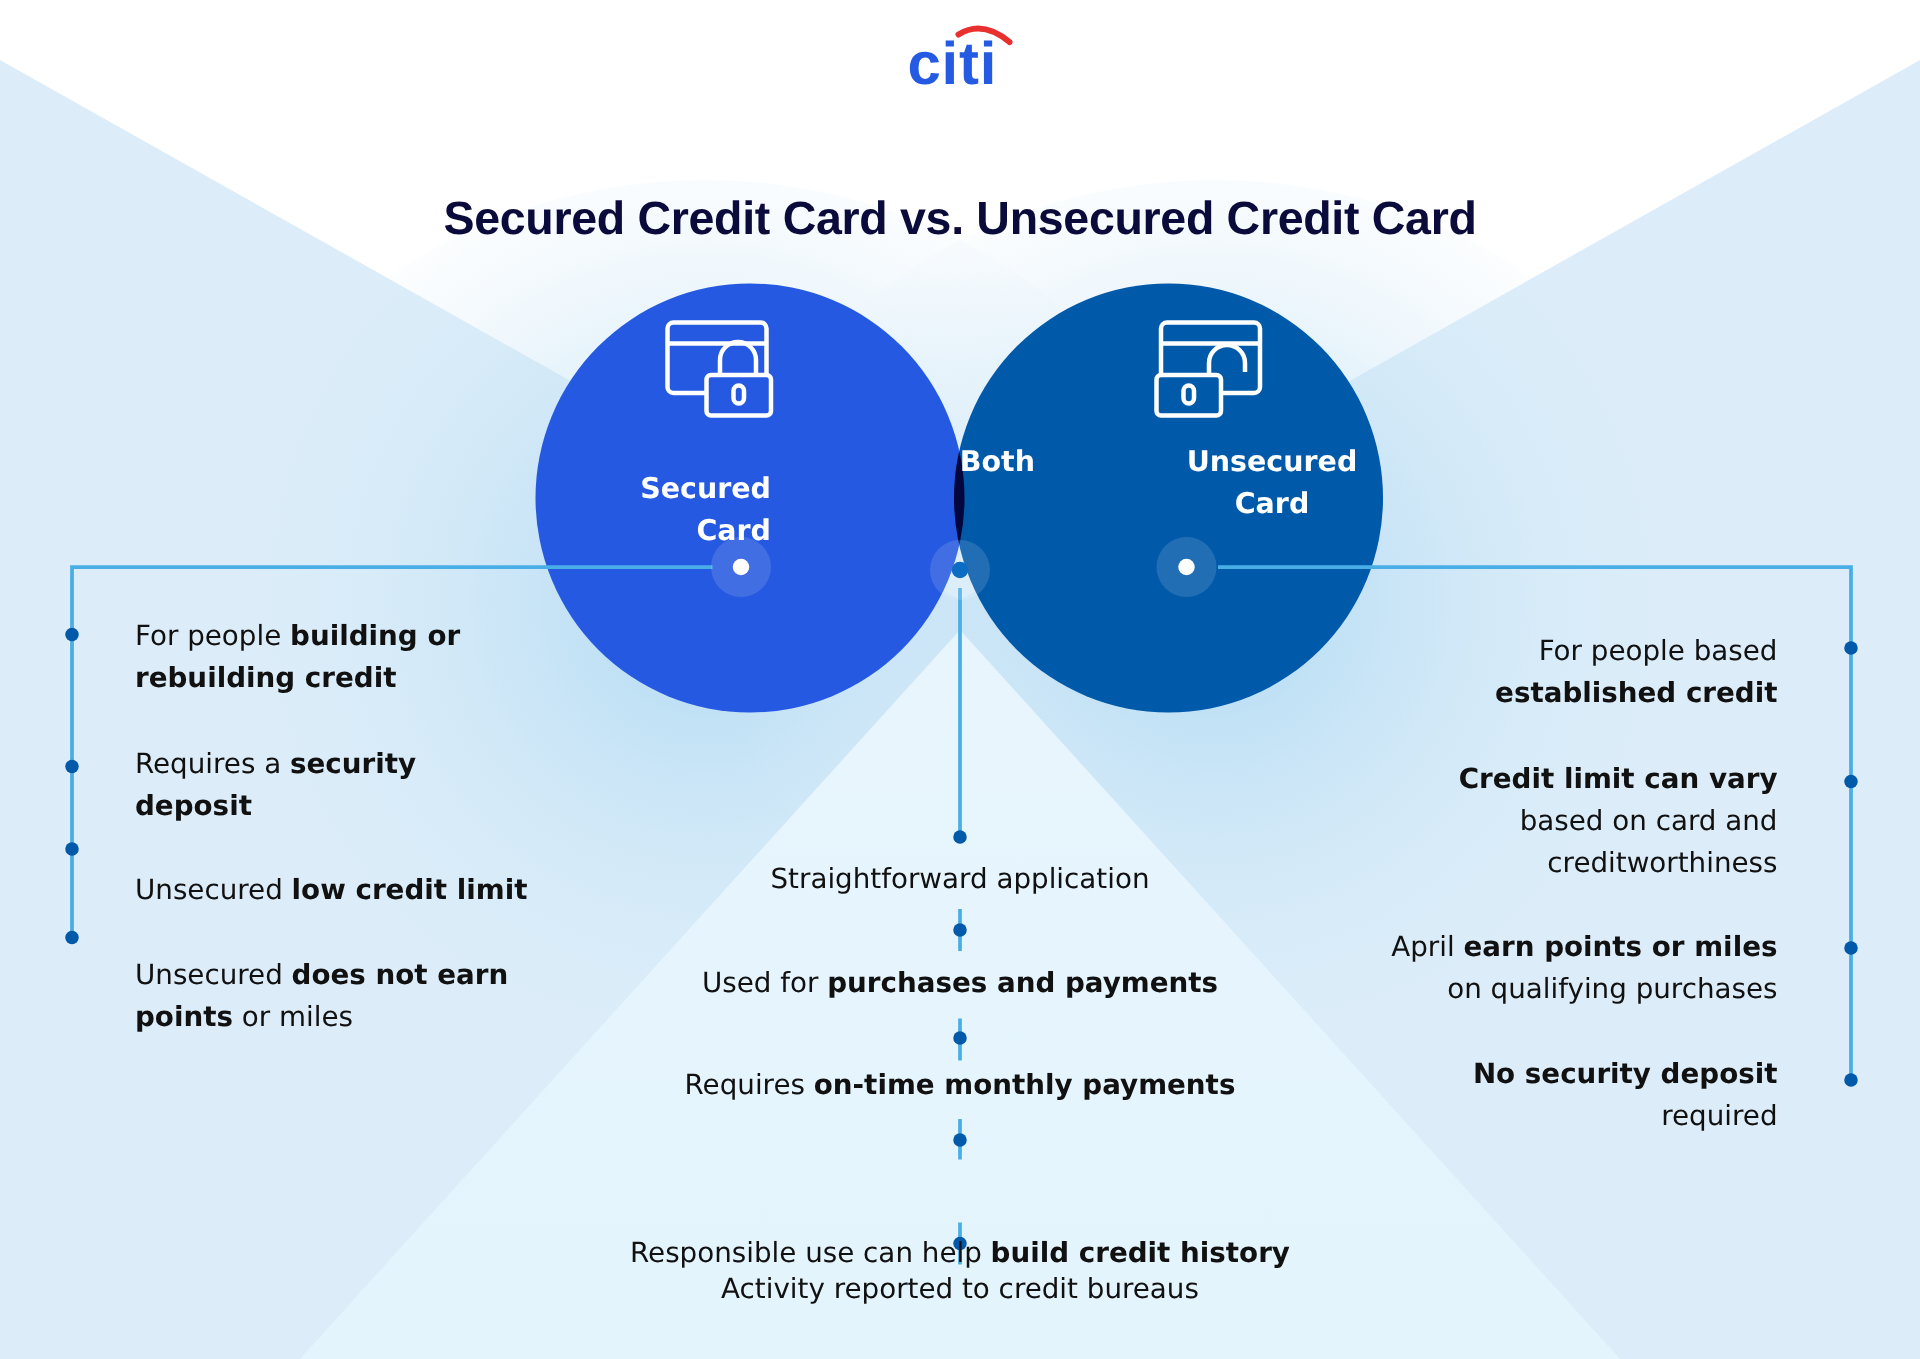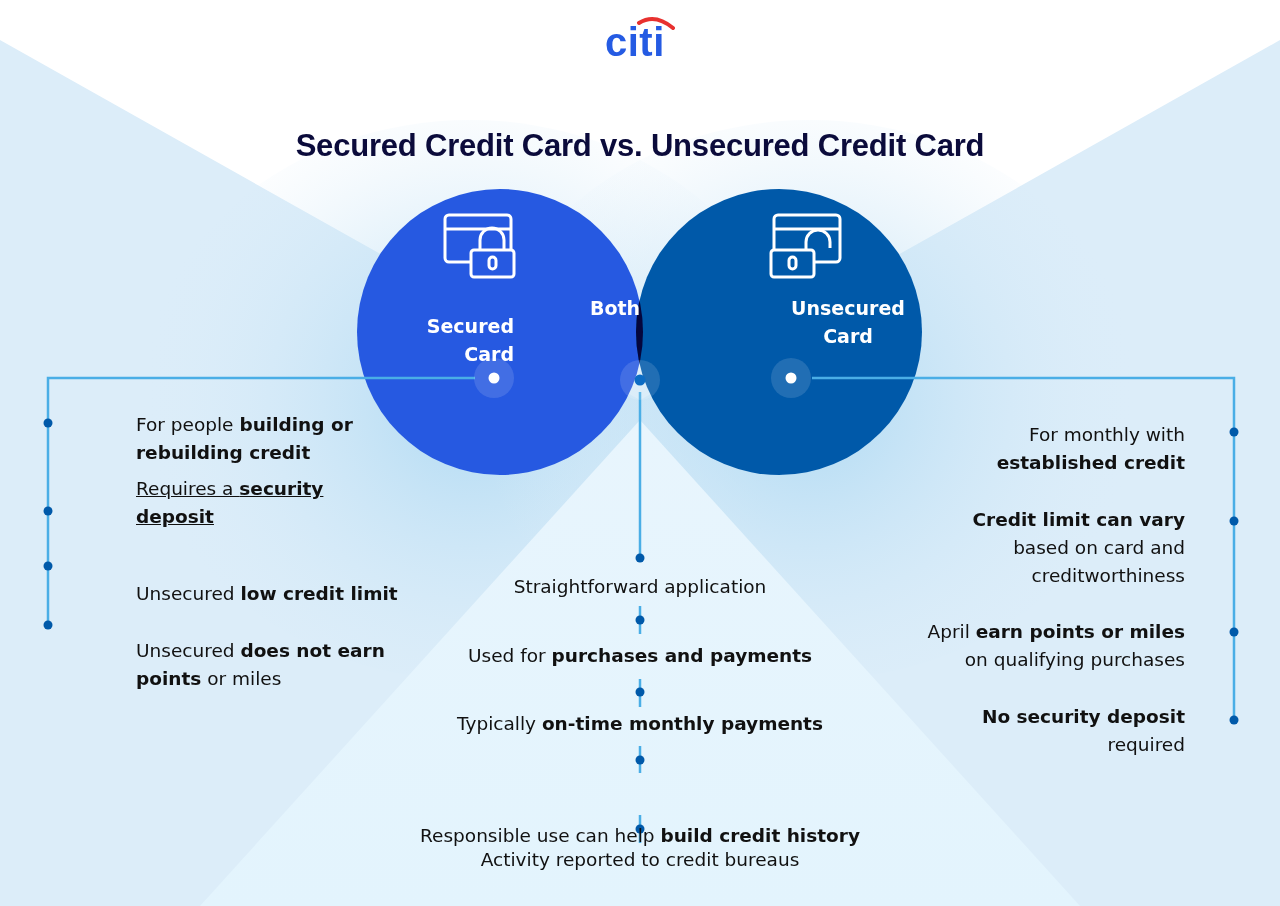--- a/index.html
+++ b/index.html
@@ -6,21 +6,21 @@
   html, body { width:1280px; height:906px; overflow:hidden; background:#ffffff; }
   body { position:relative; font-family:"DejaVu Sans","Liberation Sans",sans-serif; color:#111; }
   .bg { position:absolute; left:0; top:0; width:1280px; height:906px; }
   .logo { position:absolute; left:603px; top:14px; width:74px; height:46px; }
   .title { position:absolute; left:0; top:80px; width:1280px; text-align:center;
     font-family:"Liberation Sans",sans-serif; font-weight:700; font-size:31px; color:#0b0b3b; letter-spacing:-0.2px;margin-top:48px; }
   .venn { position:absolute; left:0; top:0; width:1280px; height:906px; }
   .clabel { position:absolute; color:#fff; font-weight:700; font-size:19px; line-height:28px; }
   .item { position:absolute; font-size:18.5px; line-height:28px; color:#111; }
   .item b { font-weight:700; }
-  .left-item { left:90px; width:290px; text-align:left;margin-left:46px; }
+  .left-item { left:90px; width:290px; text-align:left; }
   .right-item { right:95px; width:290px; text-align:right; }
   .center-item { left:340px; width:600px; text-align:center; }
 </style>
 </head>
 <body>
 
 <svg class="bg" viewBox="0 0 1280 906" xmlns="http://www.w3.org/2000/svg">
   <defs>
     <radialGradient id="glowL" cx="470" cy="400" r="330" gradientUnits="userSpaceOnUse">
       <stop offset="0" stop-color="#a9d7f2" stop-opacity="0.9"></stop>
@@ -121,59 +121,59 @@
   <g>
     <circle cx="791" cy="378" r="20" fill="#ffffff" fill-opacity="0.13"></circle>
     <circle cx="791" cy="378" r="5.5" fill="#ffffff"></circle>
   </g>
 </svg>
 
 <div class="clabel" style="left:380px; top:294px; width:134px; text-align:right;margin-top:18px;">
   <div>Secured</div>
   <div>Card</div>
 </div>
-<div class="clabel" style="left:590px; top:294px; width:100px; text-align:left;">
+<div class="clabel" style="left:590px; top:294px; width:100px; text-align:right;">
   <div>Both</div>
 </div>
 <div class="clabel" style="left:773px; top:294px; width:150px; text-align:center;">
   <div>Unsecured</div>
   <div>Card</div>
 </div>
 
 <div class="item left-item" style="top:411px; width:240px;">
   <span>For people </span><b>building or rebuilding credit</b><span></span>
 </div>
-<div class="item left-item" style="top:475px; width:220px;text-decoration:underline;">
+<div class="item left-item" style="top:496px; width:220px;">
   <span>Requires a </span><b>security deposit</b><span></span>
 </div>
 <div class="item left-item" style="top:580px; width:300px;">
   <span>Unsecured </span><b>low credit limit</b><span></span>
 </div>
 <div class="item left-item" style="top:637px; width:250px;">
   <span>Unsecured </span><b>does not earn points</b><span> or miles</span>
 </div>
 
 <div class="item center-item" style="top:573px;">
   <span>Straightforward application</span><b></b><span></span>
 </div>
 <div class="item center-item" style="top:642px;">
   <span>Used for </span><b>purchases and payments</b><span></span>
 </div>
 <div class="item center-item" style="top:710px;">
-  <span>Typically </span><b>on-time monthly payments</b><span></span>
+  <span>Requires </span><b>on-time monthly payments</b><span></span>
 </div>
 <div class="item center-item" style="top:822px;">
   <span>Responsible use can help </span><b>build credit history</b><span></span>
 </div>
 <div class="item center-item" style="top:846px;">
   <span>Activity reported to credit bureaus</span><b></b><span></span>
 </div>
 
 <div class="item right-item" style="top:421px; width:200px;">
-  <span>For monthly with </span><b>established credit</b><span></span>
+  <span>For people based </span><b>established credit</b><span></span>
 </div>
 <div class="item right-item" style="top:506px; width:220px;">
   <span></span><b>Credit limit can vary</b><span> based on card and creditworthiness</span>
 </div>
 <div class="item right-item" style="top:618px; width:270px;">
   <span>April </span><b>earn points or miles</b><span> on qualifying purchases</span>
 </div>
 <div class="item right-item" style="top:703px; width:220px;">
   <span></span><b>No security deposit</b><span> required</span>
 </div>

